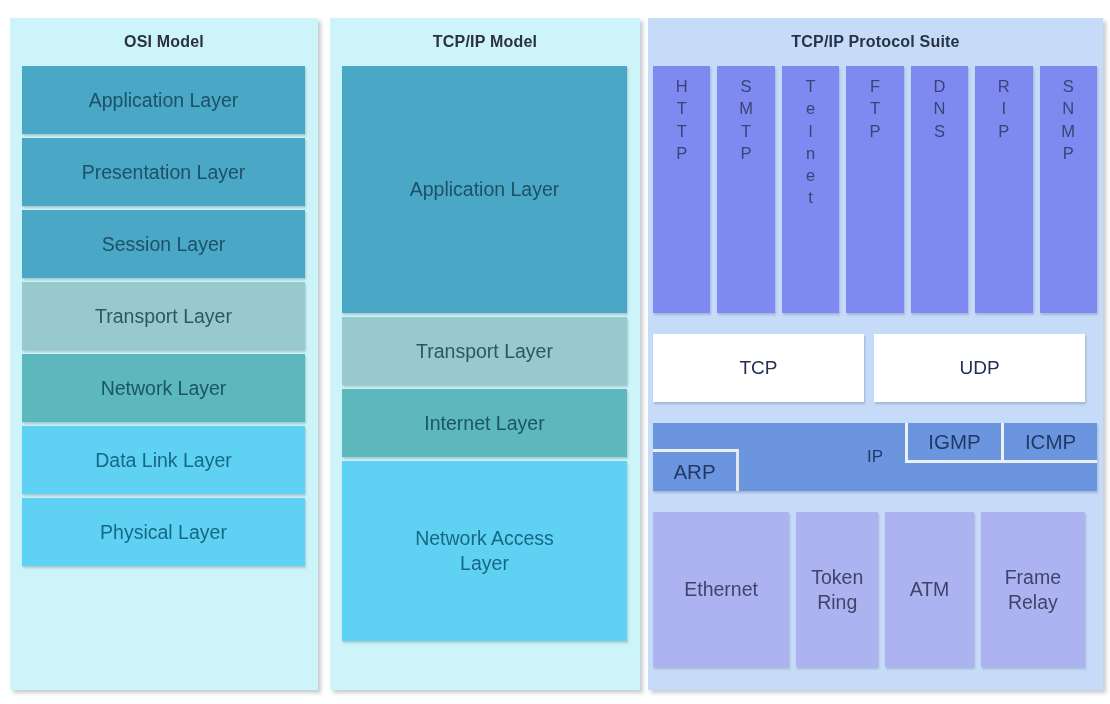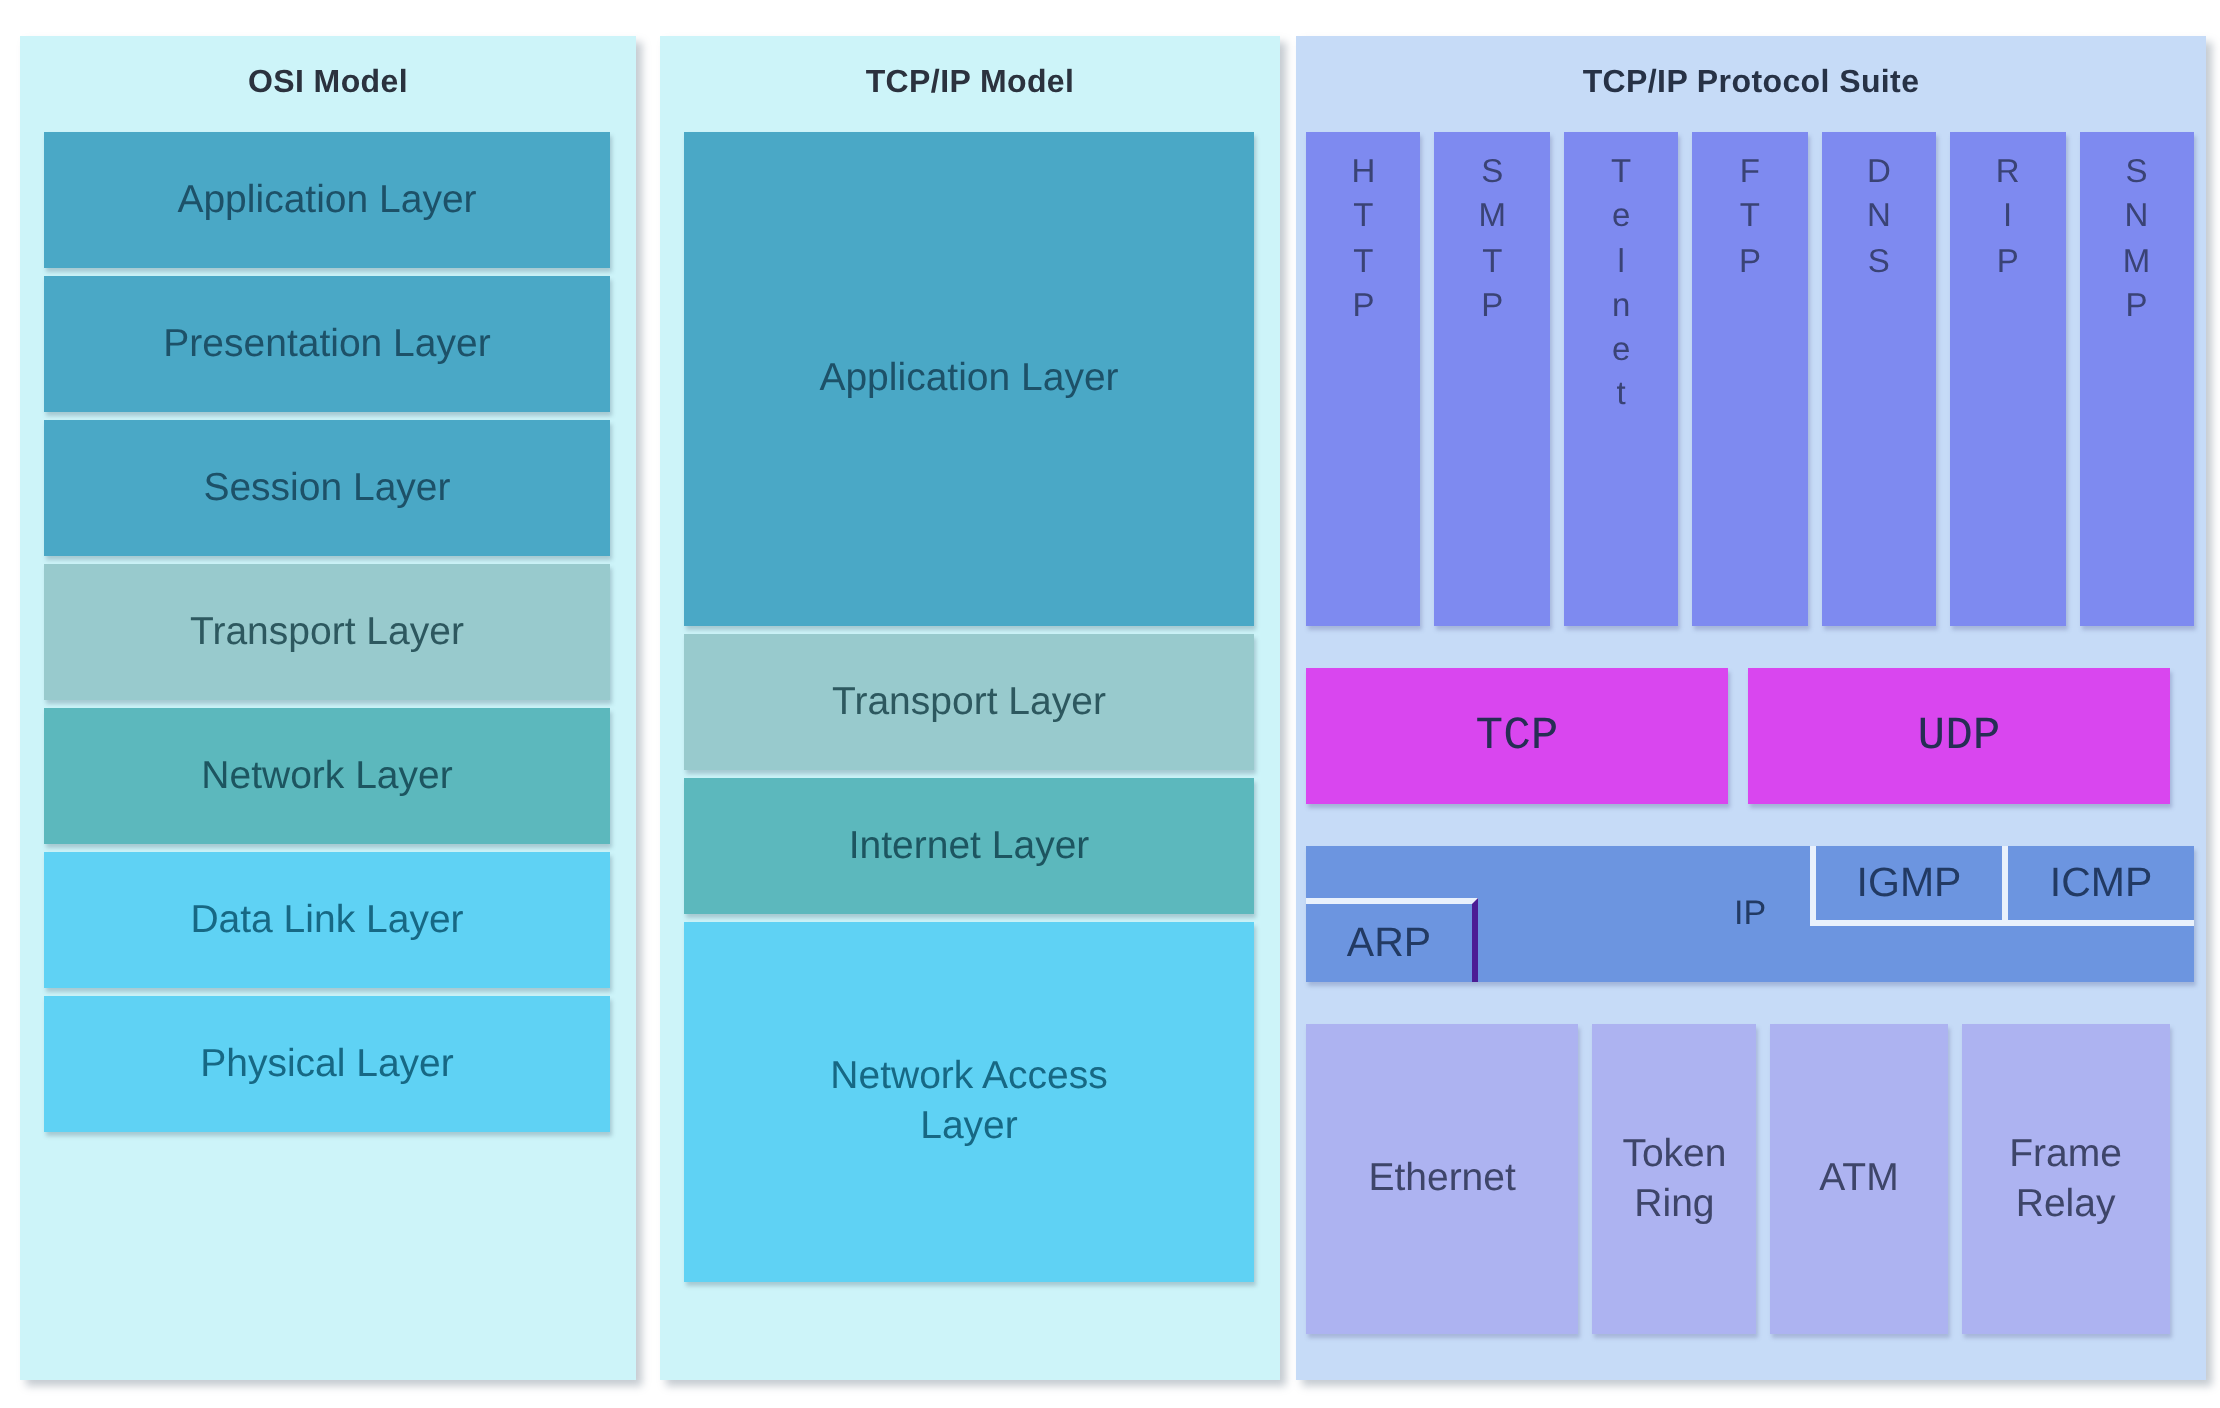--- a/index.html
+++ b/index.html
@@ -28,29 +28,29 @@
   .pad-wrap{padding:0 60px;line-height:1.3;}
 
   
   .suite-stack{flex:1;display:flex;flex-direction:column;gap:21px;padding:0 6px 11px 5px;}
   .vrow{height:247px;flex:none;display:flex;gap:7px;}
   .vbox{flex:1;background:#7e8af0;display:flex;justify-content:center;align-items:flex-start;
         padding-top:9px;box-shadow:1px 2px 2px rgba(90,95,150,.30);}
   .vtext{white-space:pre-line;font-size:16.5px;line-height:1.35;color:#3a4375;text-align:center;}
 
   .trow{height:68px;flex:none;display:flex;gap:10px;margin-right:12px;}
-  .tbox{flex:1;background:#d946ef;color:#262e54;display:flex;align-items:center;justify-content:center;
-        font-size:23px;box-shadow:1px 2px 2px rgba(80,85,140,.30);font-family:Liberation Mono, monospace;}
+  .tbox{flex:1;background:#ffffff;color:#262e54;display:flex;align-items:center;justify-content:center;
+        font-size:19px;box-shadow:1px 2px 2px rgba(80,85,140,.30);}
 
   .iprow{height:68px;flex:none;position:relative;background:#6c95e0;
          box-shadow:1px 2px 2px rgba(80,95,150,.30);}
   .ip-label{position:absolute;inset:0;display:flex;align-items:center;justify-content:center;
             font-size:17px;color:#223a63;border-radius:19px;}
   .arp{position:absolute;left:0;bottom:0;width:86px;height:42px;box-sizing:border-box;
-       background:#6c95e0;border-top:3px solid #e9f1fc;border-right:3px solid #4c1d95;
+       background:#6c95e0;border-top:3px solid #e9f1fc;border-right:3px solid #e5e5e5;
        display:flex;align-items:center;justify-content:center;font-size:20.5px;color:#223a63;}
   .subgrp{position:absolute;right:0;top:0;height:40px;display:flex;}
   .subbox{width:96px;box-sizing:border-box;background:#6c95e0;
           border-left:3px solid #e9f1fc;border-bottom:3px solid #e9f1fc;
           display:flex;align-items:center;justify-content:center;font-size:20.5px;color:#223a63;}
 
   .lrow{height:155px;flex:none;display:flex;gap:7px;margin-right:12px;}
   .lbox{box-sizing:border-box;background:#adb3f1;color:#3e4569;display:flex;align-items:center;
         justify-content:center;text-align:center;font-size:19.5px;line-height:1.25;
         box-shadow:1px 2px 2px rgba(95,100,150,.30);}

